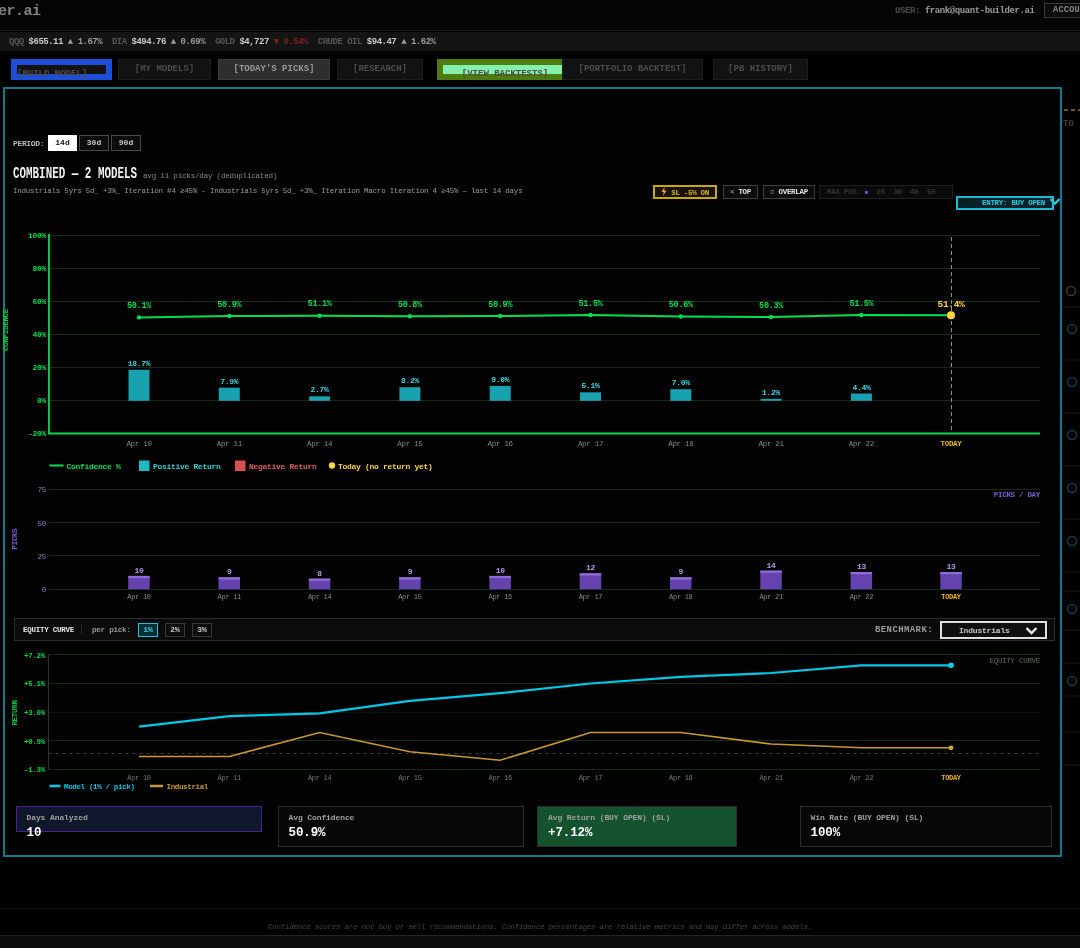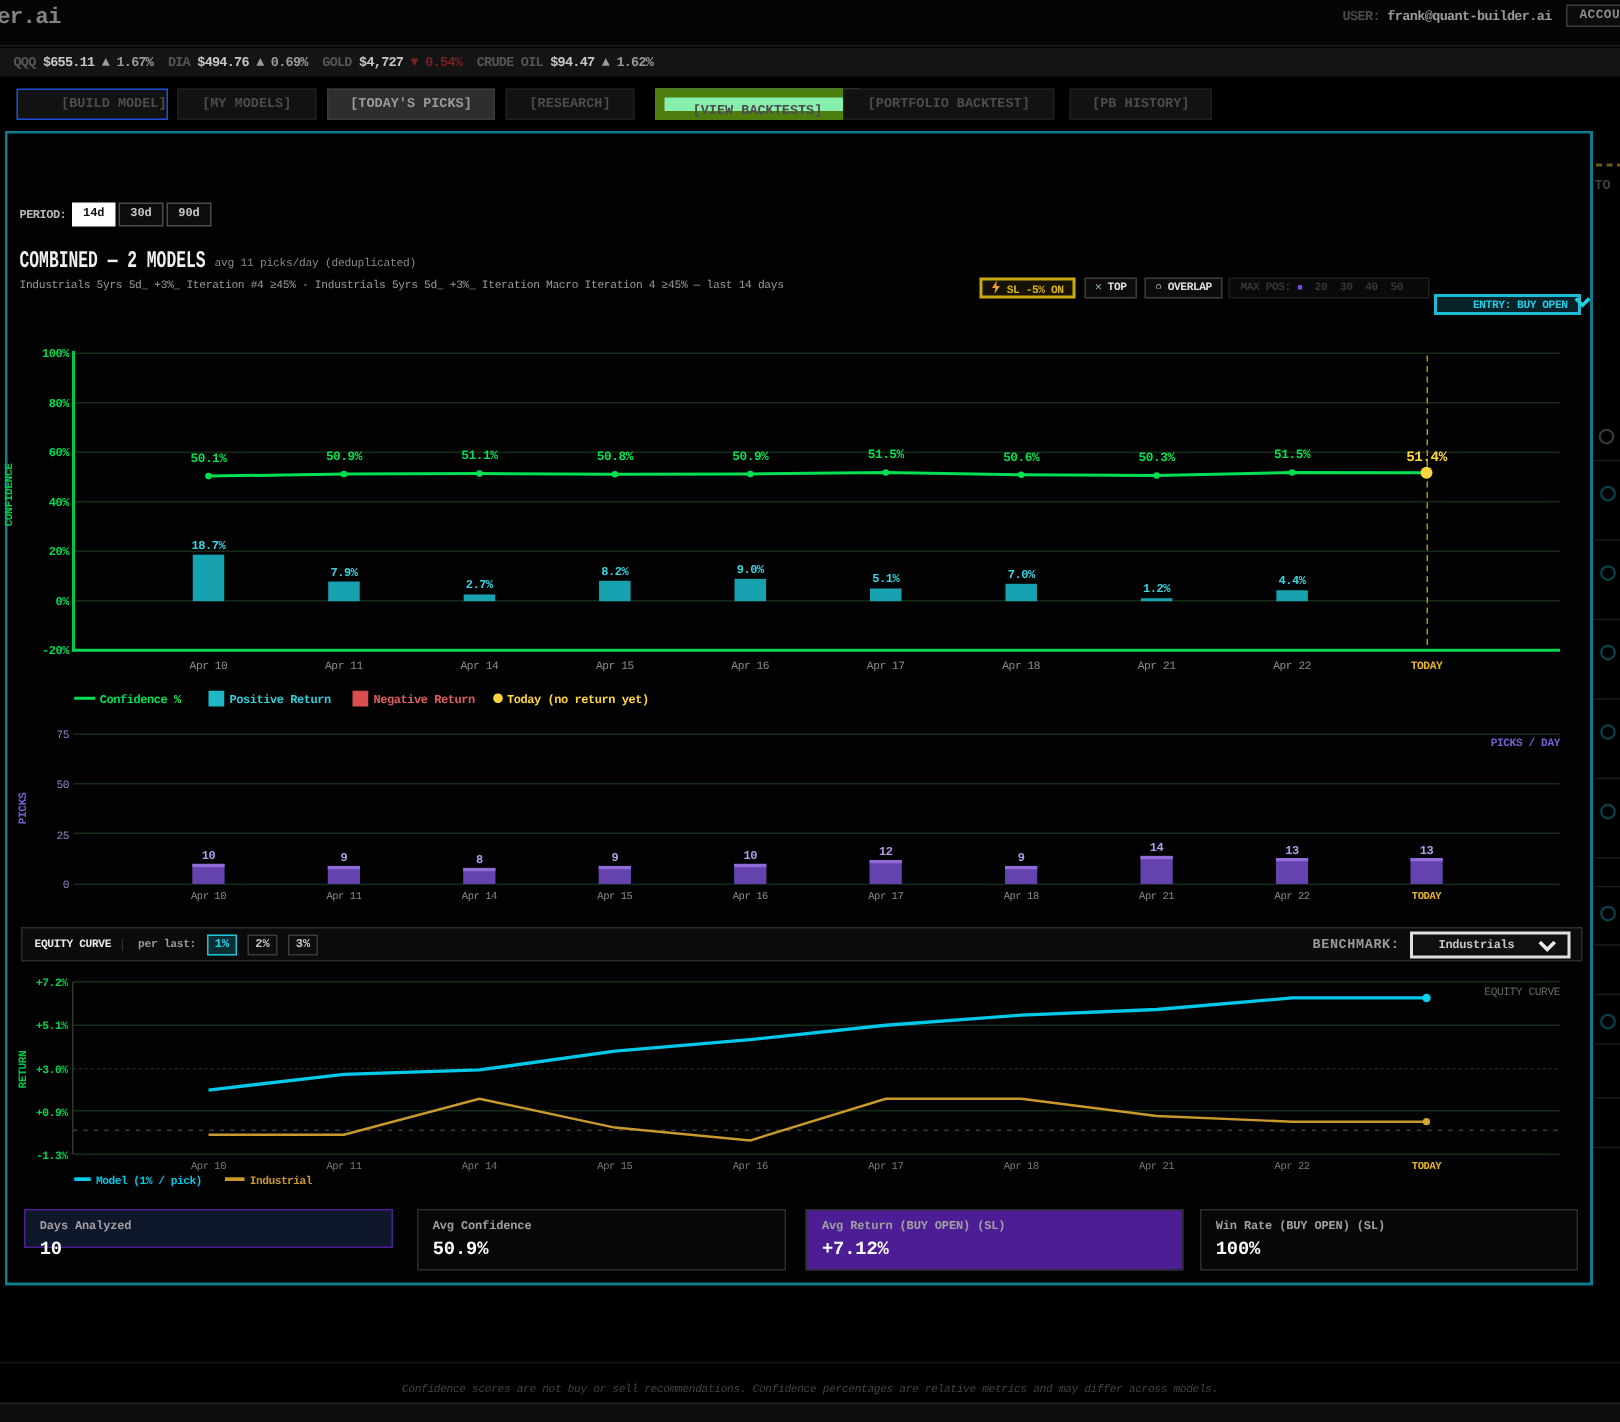--- a/index.html
+++ b/index.html
@@ -15,21 +15,21 @@
   <div class="abs b" style="left:-2px;top:3px;font-size:15px;letter-spacing:-0.5px;color:#828282;">er.ai</div>
   <div class="abs" style="left:895px;top:6px;font-size:9px;letter-spacing:-0.42px;color:#4a4a4a;font-weight:bold;">USER: <span style="color:#9a9a9a;">frank@quant-builder.ai</span></div>
   <div class="abs b" style="left:1044px;top:3px;width:70px;height:15px;border:1px solid #3a3a3a;background:#0c0c0c;color:#8a8a8a;font-size:8.5px;line-height:13px;text-align:left;padding-left:8px;letter-spacing:0.3px;">ACCOUNT</div>
 </div>
 
 <div class="abs" style="left:0;top:32px;width:1080px;height:19px;background:#141414;">
   <div class="abs b" style="left:9px;top:4.5px;font-size:9px;letter-spacing:-0.5px;white-space:pre;color:#555;">QQQ <span style="color:#c8c8c8;">$655.11</span> <span style="color:#9a9a9a;">▲ 1.67%</span>  DIA <span style="color:#c8c8c8;">$494.76</span> <span style="color:#9a9a9a;">▲ 0.69%</span>  GOLD <span style="color:#c8c8c8;">$4,727</span> <span style="color:#7a2222;">▼ 0.54%</span>  CRUDE OIL <span style="color:#c8c8c8;">$94.47</span> <span style="color:#9a9a9a;">▲ 1.62%</span></div>
 </div>
 
 <div class="abs" style="left:0;top:56px;width:1080px;height:25px;">
-  <div class="abs b" style="left:11px;top:3px;width:101px;height:21px;background:#121212;border:1px solid #1d4ed8;color:#4c4c4c;font-size:9px;text-align:right;line-height:19px;">[BUILD MODEL]</div>
+  <div class="abs b" style="left:11px;top:3px;width:101px;height:21px;background:#121212;border:6px solid #1d4ed8;color:#4c4c4c;font-size:9px;text-align:left;line-height:19px;">[BUILD MODEL]</div>
   <div class="abs b" style="left:118px;top:3px;width:93px;height:21px;background:#121212;border:1px solid #1f1f1f;color:#4c4c4c;font-size:9px;text-align:center;line-height:19px;">[MY MODELS]</div>
   <div class="abs b" style="left:218px;top:3px;width:112px;height:21px;background:#2e2e2e;border:1px solid #3a3a3a;color:#9a9a9a;font-size:9px;text-align:center;line-height:19px;">[TODAY'S PICKS]</div>
   <div class="abs b" style="left:337px;top:3px;width:86px;height:21px;background:#121212;border:1px solid #1f1f1f;color:#4c4c4c;font-size:9px;text-align:center;line-height:19px;">[RESEARCH]</div>
   <div class="abs b" style="left:437px;top:3px;width:136px;height:21px;background:#86efac;border:6px solid #4d7c0f;color:#4c4c4c;font-size:9px;text-align:center;line-height:19px;">[VIEW BACKTESTS]</div>
   <div class="abs b" style="left:562px;top:3px;width:141px;height:21px;background:#121212;border:1px solid #1f1f1f;color:#4c4c4c;font-size:9px;text-align:center;line-height:19px;">[PORTFOLIO BACKTEST]</div>
   <div class="abs b" style="left:713px;top:3px;width:95px;height:21px;background:#121212;border:1px solid #1f1f1f;color:#4c4c4c;font-size:9px;text-align:center;line-height:19px;">[PB HISTORY]</div>
 </div>
 
 <svg class="abs" style="left:1060px;top:85px;" width="20" height="790" viewBox="0 0 20 790">
   <line x1="4" y1="25" x2="20" y2="25" stroke="#6a5a14" stroke-width="2" stroke-dasharray="4 3"></line>
@@ -247,21 +247,21 @@
       <text x="677.8" y="116">Apr 18</text>
       <text x="768.1" y="116">Apr 21</text>
       <text x="858.4" y="116">Apr 22</text>
     </g>
     <text x="948" y="116" font-family="Liberation Mono" font-size="7" font-weight="bold" fill="#e8b428" text-anchor="middle" letter-spacing="-0.3">TODAY</text>
   </svg>
 
   <div class="abs" style="left:11px;top:531px;width:1041px;height:23px;background:#0b0b0b;border:1px solid #2c2c2c;">
     <div class="abs b" style="left:8px;top:7px;font-size:7.5px;color:#e8e8e8;letter-spacing:-0.25px;">EQUITY CURVE</div>
     <div class="abs" style="left:64px;top:6px;font-size:8.5px;color:#3a3a3a;">|</div>
-    <div class="abs b" style="left:77px;top:7px;font-size:7.5px;color:#9a9a9a;letter-spacing:-0.2px;">per last:</div>
+    <div class="abs b" style="left:77px;top:7px;font-size:7.5px;color:#9a9a9a;letter-spacing:-0.2px;">per pick:</div>
     <div class="abs b" style="left:123px;top:4px;width:20px;height:14px;border:1px solid #1fc4da;background:#0a2d33;color:#2fd4e6;font-size:8px;text-align:center;line-height:12px;">1%</div>
     <div class="abs b" style="left:150px;top:4px;width:20px;height:14px;border:1px solid #3a3a3a;background:#0d0d0d;color:#c8c8c8;font-size:8px;text-align:center;line-height:12px;">2%</div>
     <div class="abs b" style="left:177px;top:4px;width:20px;height:14px;border:1px solid #3a3a3a;background:#0d0d0d;color:#c8c8c8;font-size:8px;text-align:center;line-height:12px;">3%</div>
     <div class="abs b" style="left:860px;top:6px;font-size:9px;color:#9a9a9a;letter-spacing:0.4px;">BENCHMARK:</div>
     <div class="abs" style="left:925px;top:1.5px;width:107px;height:18px;border:2px solid #e0e0e0;background:#101010;">
       <span class="abs b" style="left:17px;top:3px;font-size:8px;color:#c8c8c8;letter-spacing:-0.2px;">Industrials</span>
       <svg class="abs" style="left:83px;top:4px;" width="13" height="8" viewBox="0 0 13 8">
           <polyline points="1.5,1 6.5,6 11.5,1" stroke="#e8e8e8" stroke-width="2.4" fill="none"></polyline>
         </svg>
     </div>
@@ -310,21 +310,21 @@
   </svg>
 
   <div class="abs" style="left:12.5px;top:719px;width:246.5px;height:26px;border:1px solid #4c1d95;background:#0f172a;">
     <div class="abs b" style="left:10px;top:6px;font-size:8px;color:#a0a0a0;letter-spacing:-0.1px;">Days Analyzed</div>
     <div class="abs b" style="left:10px;top:19px;font-size:12.5px;color:#fff;letter-spacing:-0.1px;">10</div>
   </div>
   <div class="abs" style="left:274.5px;top:719px;width:246.5px;height:41px;border:1px solid #2c2c2c;background:#070707;">
     <div class="abs b" style="left:10px;top:6px;font-size:8px;color:#a0a0a0;letter-spacing:-0.1px;">Avg Confidence</div>
     <div class="abs b" style="left:10px;top:19px;font-size:12.5px;color:#fff;letter-spacing:-0.1px;">50.9%</div>
   </div>
-  <div class="abs" style="left:534px;top:719px;width:252px;height:41px;border:1px solid #2c2c2c;background:#4c1d95;">
+  <div class="abs" style="left:534px;top:719px;width:200px;height:41px;border:1px solid #2c2c2c;background:#14532d;">
     <div class="abs b" style="left:10px;top:6px;font-size:8px;color:#a0a0a0;letter-spacing:-0.1px;">Avg Return (BUY OPEN) (SL)</div>
     <div class="abs b" style="left:10px;top:19px;font-size:12.5px;color:#fff;letter-spacing:-0.1px;">+7.12%</div>
   </div>
   <div class="abs" style="left:796.5px;top:719px;width:252px;height:41px;border:1px solid #2c2c2c;background:#070707;">
     <div class="abs b" style="left:10px;top:6px;font-size:8px;color:#a0a0a0;letter-spacing:-0.1px;">Win Rate (BUY OPEN) (SL)</div>
     <div class="abs b" style="left:10px;top:19px;font-size:12.5px;color:#fff;letter-spacing:-0.1px;">100%</div>
   </div>
 </div>
 
 <div class="abs" style="left:0;top:908px;width:1080px;border-top:1px solid #151515;"></div>

